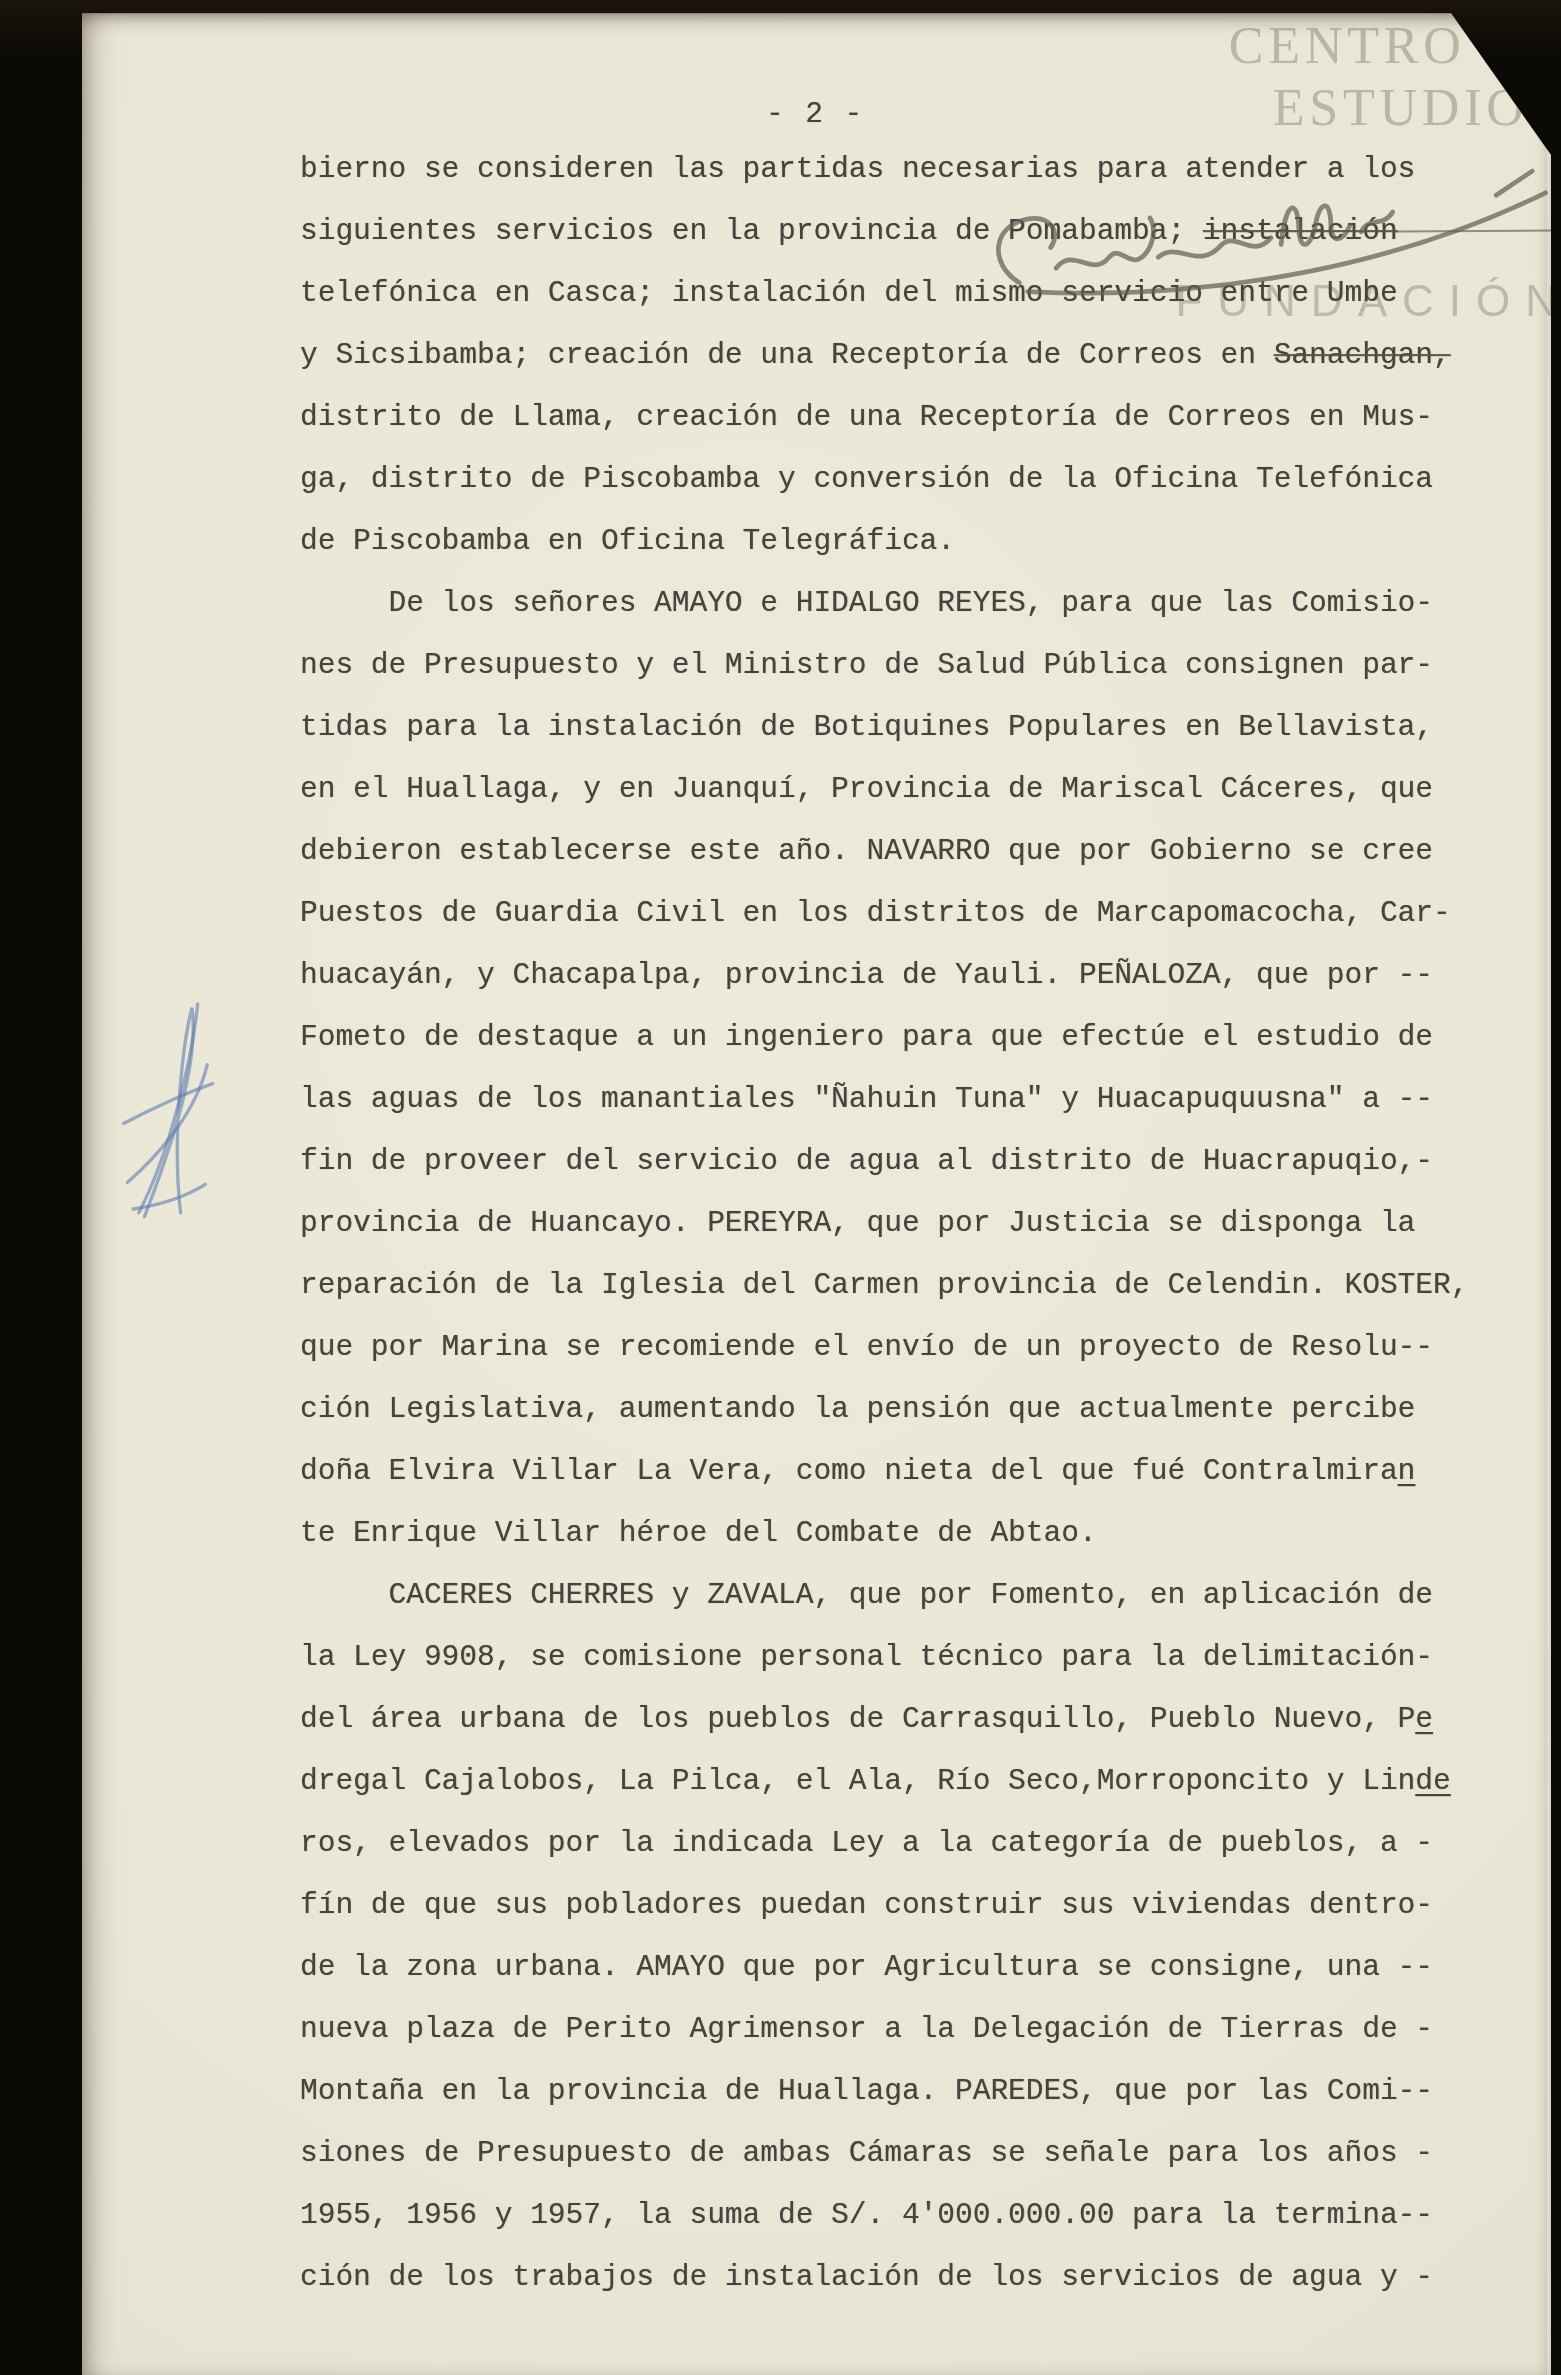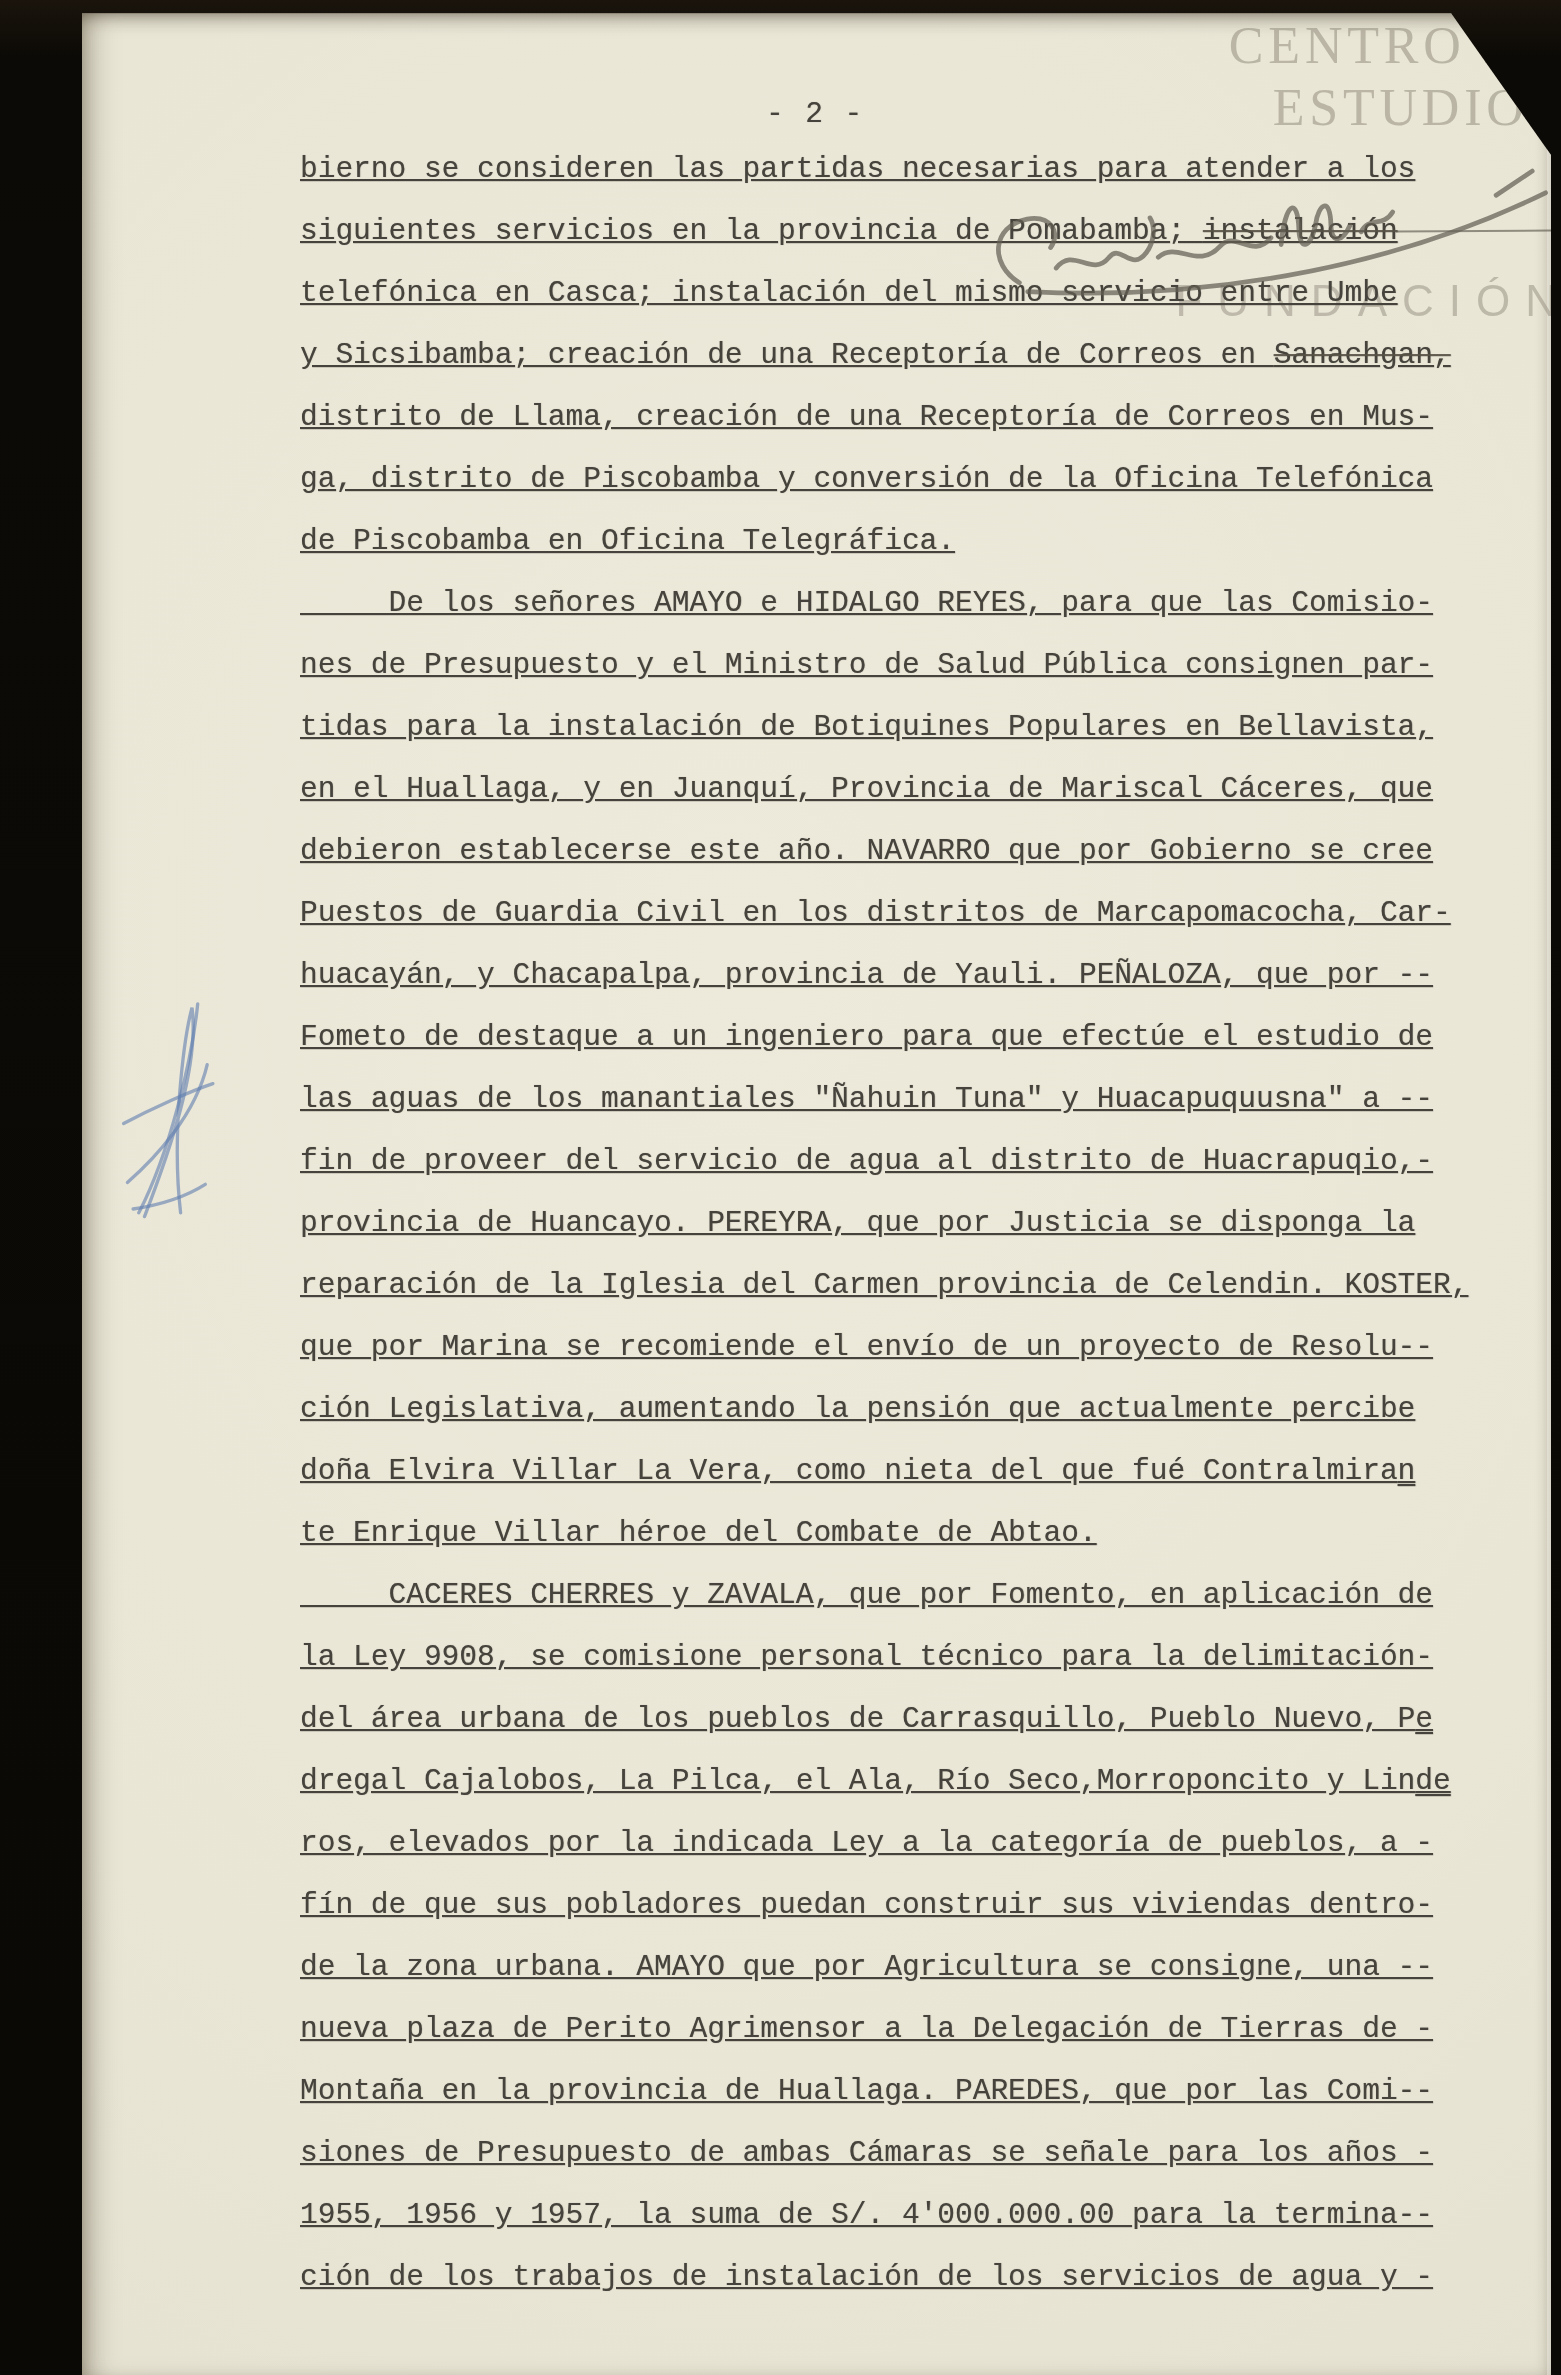--- a/index.html
+++ b/index.html
@@ -37,21 +37,21 @@
   .pagenum{
     left:684px;top:84px;
     font-family:"Liberation Mono",monospace;font-size:29.5px;letter-spacing:1.9px;
     color:#45433c;text-shadow:0.3px 0.4px 0.8px rgba(70,65,55,.5);
   }
   .text{
     left:218px;top:125px;white-space:pre;
     font-family:"Liberation Mono",monospace;font-size:29.5px;line-height:62px;
     color:#45433c;text-shadow:0.3px 0.4px 0.8px rgba(70,65,55,.5);
   }
-  .line{height:62px;text-decoration:underline;}
+  .line{height:62px;}
   .strike{
     text-decoration:line-through;
     text-decoration-color:rgba(88,82,70,.85);
     text-decoration-thickness:2.4px;
   }
   .uline{
     text-decoration:underline;
     text-decoration-thickness:2.4px;
     text-underline-offset:4.8px;
   }

